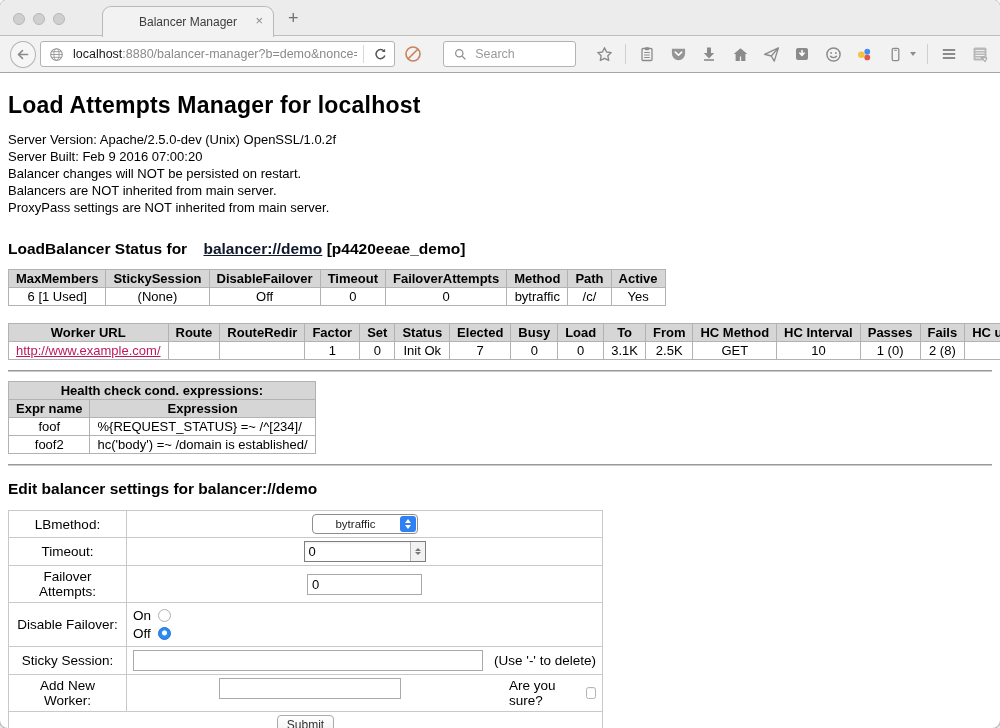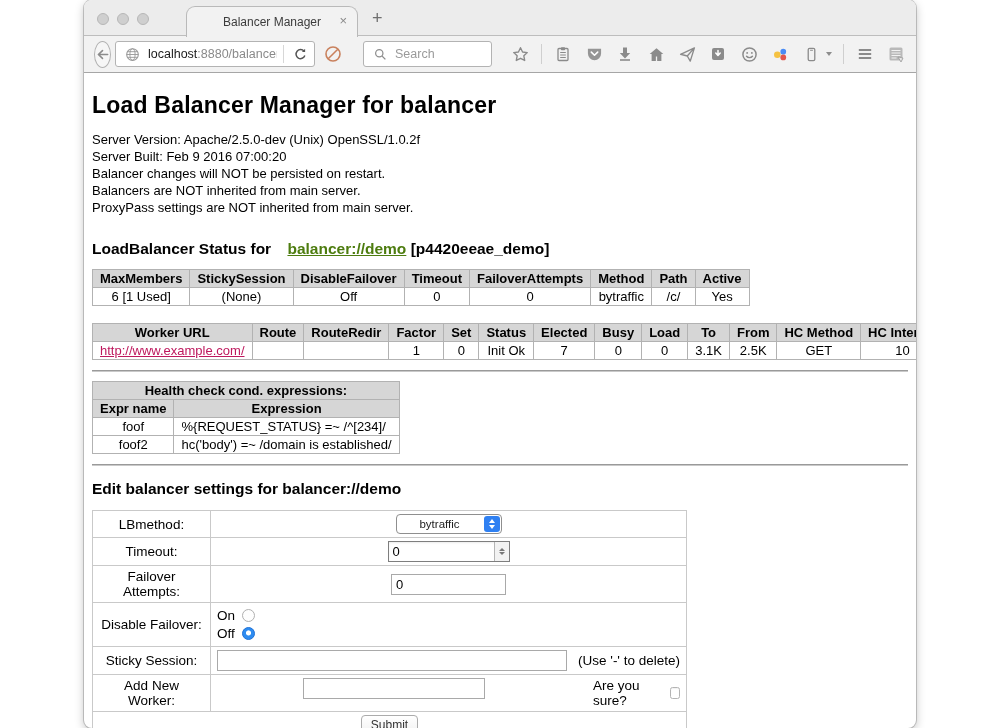--- a/index.html
+++ b/index.html
@@ -1,18 +1,18 @@
 <!DOCTYPE html>
 <html><head>
 <meta charset="utf-8">
 <style>
   * { box-sizing: border-box; margin: 0; padding: 0; }
   html,body { background:#fff; font-family:"Liberation Sans", sans-serif; }
   .window {
-    width:832px; height:728px; margin:0 auto; background:#fff;
+    width:1000px; height:728px; margin:0 auto; background:#fff;
     border-radius:8px; overflow:hidden; position:relative;
     box-shadow:0 0 0 1px rgba(0,0,0,.18), 0 3px 10px rgba(0,0,0,.25);
   }
   
   .tabbar { height:36px; background:#ececec; position:relative; border-bottom:1px solid #bdbdbd; }
   .traffic { position:absolute; top:13px; left:13px; display:flex; gap:8px; }
   .traffic span { width:12px; height:12px; border-radius:50%; background:#cfcfcf; border:1px solid #b7b7b7; }
   .tab {
     position:absolute; left:102px; top:6px; width:172px; height:31px;
     background:#f2f2f2; border:1px solid #b9b9b9; border-bottom:none;
@@ -238,31 +238,31 @@
         <svg width="18" height="18" viewBox="0 0 18 18">
             <rect x="2.5" y="2.5" width="13" height="13" rx="1.5" fill="#b9b9b9"></rect>
             <path d="M4.5 5.5h9M4.5 8h9M4.5 10.5h9M4.5 13h5" stroke="#f2f2f2" stroke-width="1.2"></path>
             <path d="M11 12l5 1-2 4z" fill="#e7e7e7" stroke="#9b9b9b" stroke-width=".8"></path>
           </svg>
       </span>
     </div>
   </div>
 
   <div class="content">
-    <h1 class="pagetitle">Load Balancer Manager for balancer</h1>
+    <h1 class="pagetitle">Load Attempts Manager for localhost</h1>
 
     <div class="serverinfo">
       <div>Server Version: Apache/2.5.0-dev (Unix) OpenSSL/1.0.2f</div>
       <div>Server Built: Feb 9 2016 07:00:20</div>
       <div>Balancer changes will NOT be persisted on restart.</div>
       <div>Balancers are NOT inherited from main server.</div>
       <div>ProxyPass settings are NOT inherited from main server.</div>
     </div>
 
-    <h3 class="section"><span>LoadBalancer Status for </span><a href="#" class="balancer-link" style="color: #4d7c0f; padding-left: 12px;">balancer://demo</a><span> [p4420eeae_demo]</span></h3>
+    <h3 class="section"><span>LoadBalancer Status for </span><a href="#" class="balancer-link" style="color: #0f172a; padding-left: 12px;">balancer://demo</a><span> [p4420eeae_demo]</span></h3>
 
     <table class="data">
       <tbody>
           <tr>
             <th>MaxMembers</th>
             <th>StickySession</th>
             <th>DisableFailover</th>
             <th>Timeout</th>
             <th>FailoverAttempts</th>
             <th>Method</th>

